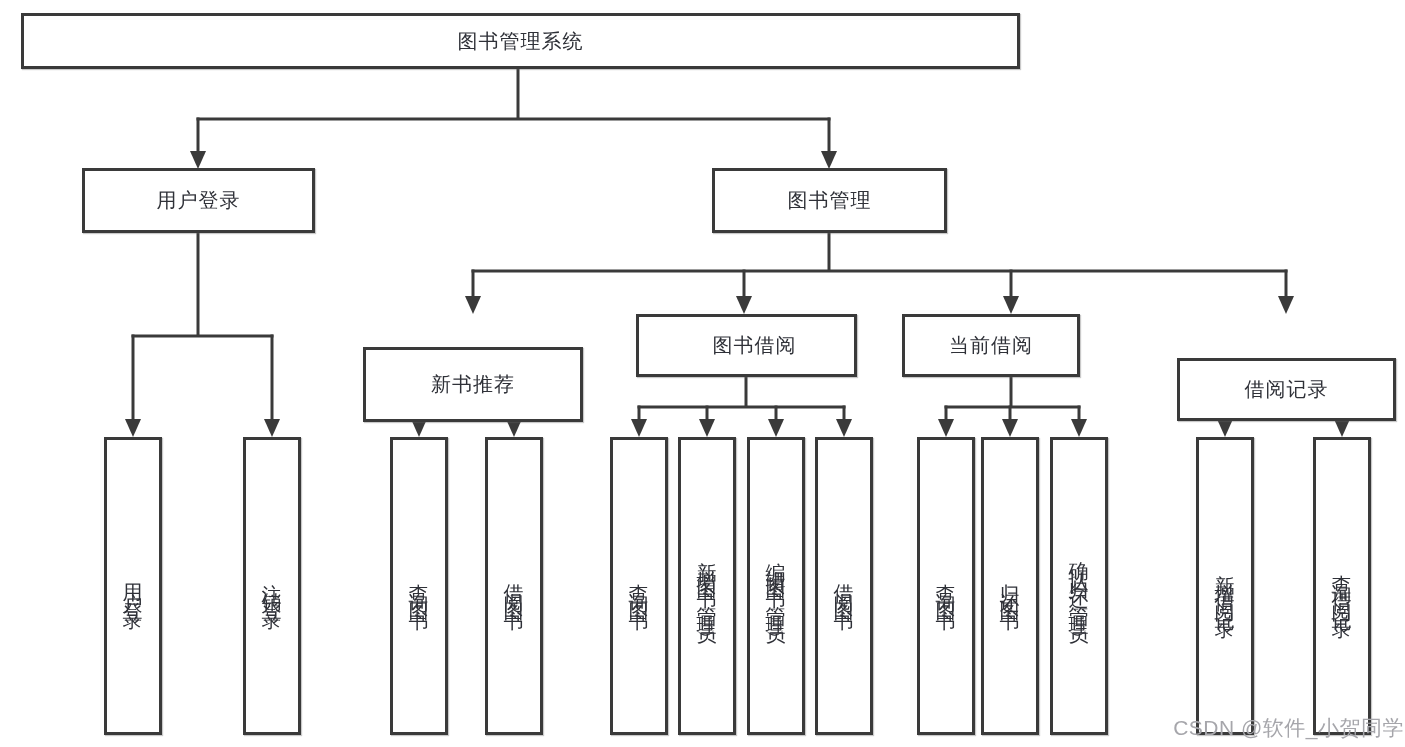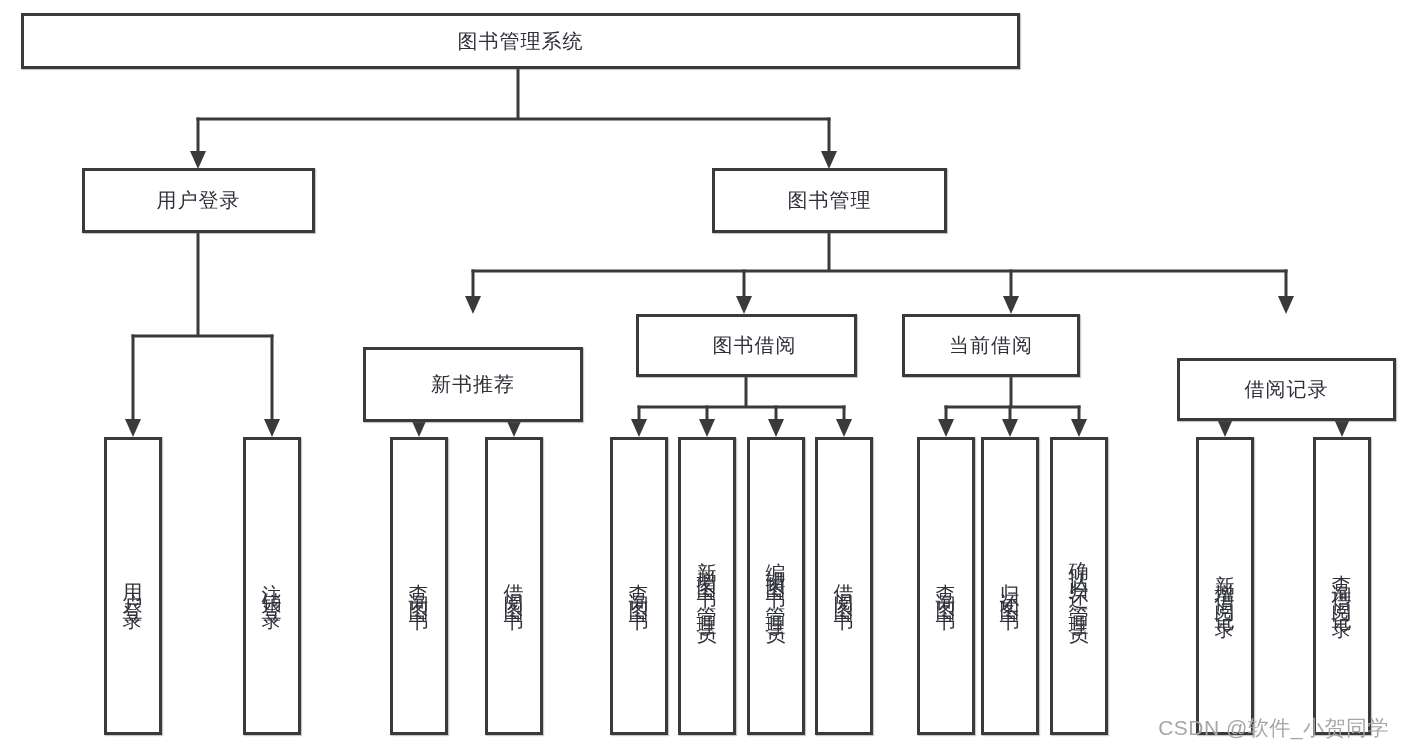--- a/index.html
+++ b/index.html
@@ -54,21 +54,21 @@
   .leaf .vtext {
     writing-mode: vertical-rl;
     text-orientation: mixed;
     letter-spacing: 9px;
     font-size: 20px;
     line-height: 1;
     white-space: nowrap;
   }
   .watermark {
     position: absolute;
-    right: 16px;
+    right: 1px;
     bottom: 5px;
     font-size: 21px;
     color: var(--watermark);
     letter-spacing: 0.5px;
     z-index: 10;
     text-align: right;
   }
 </style>
 </head>
 <body>

